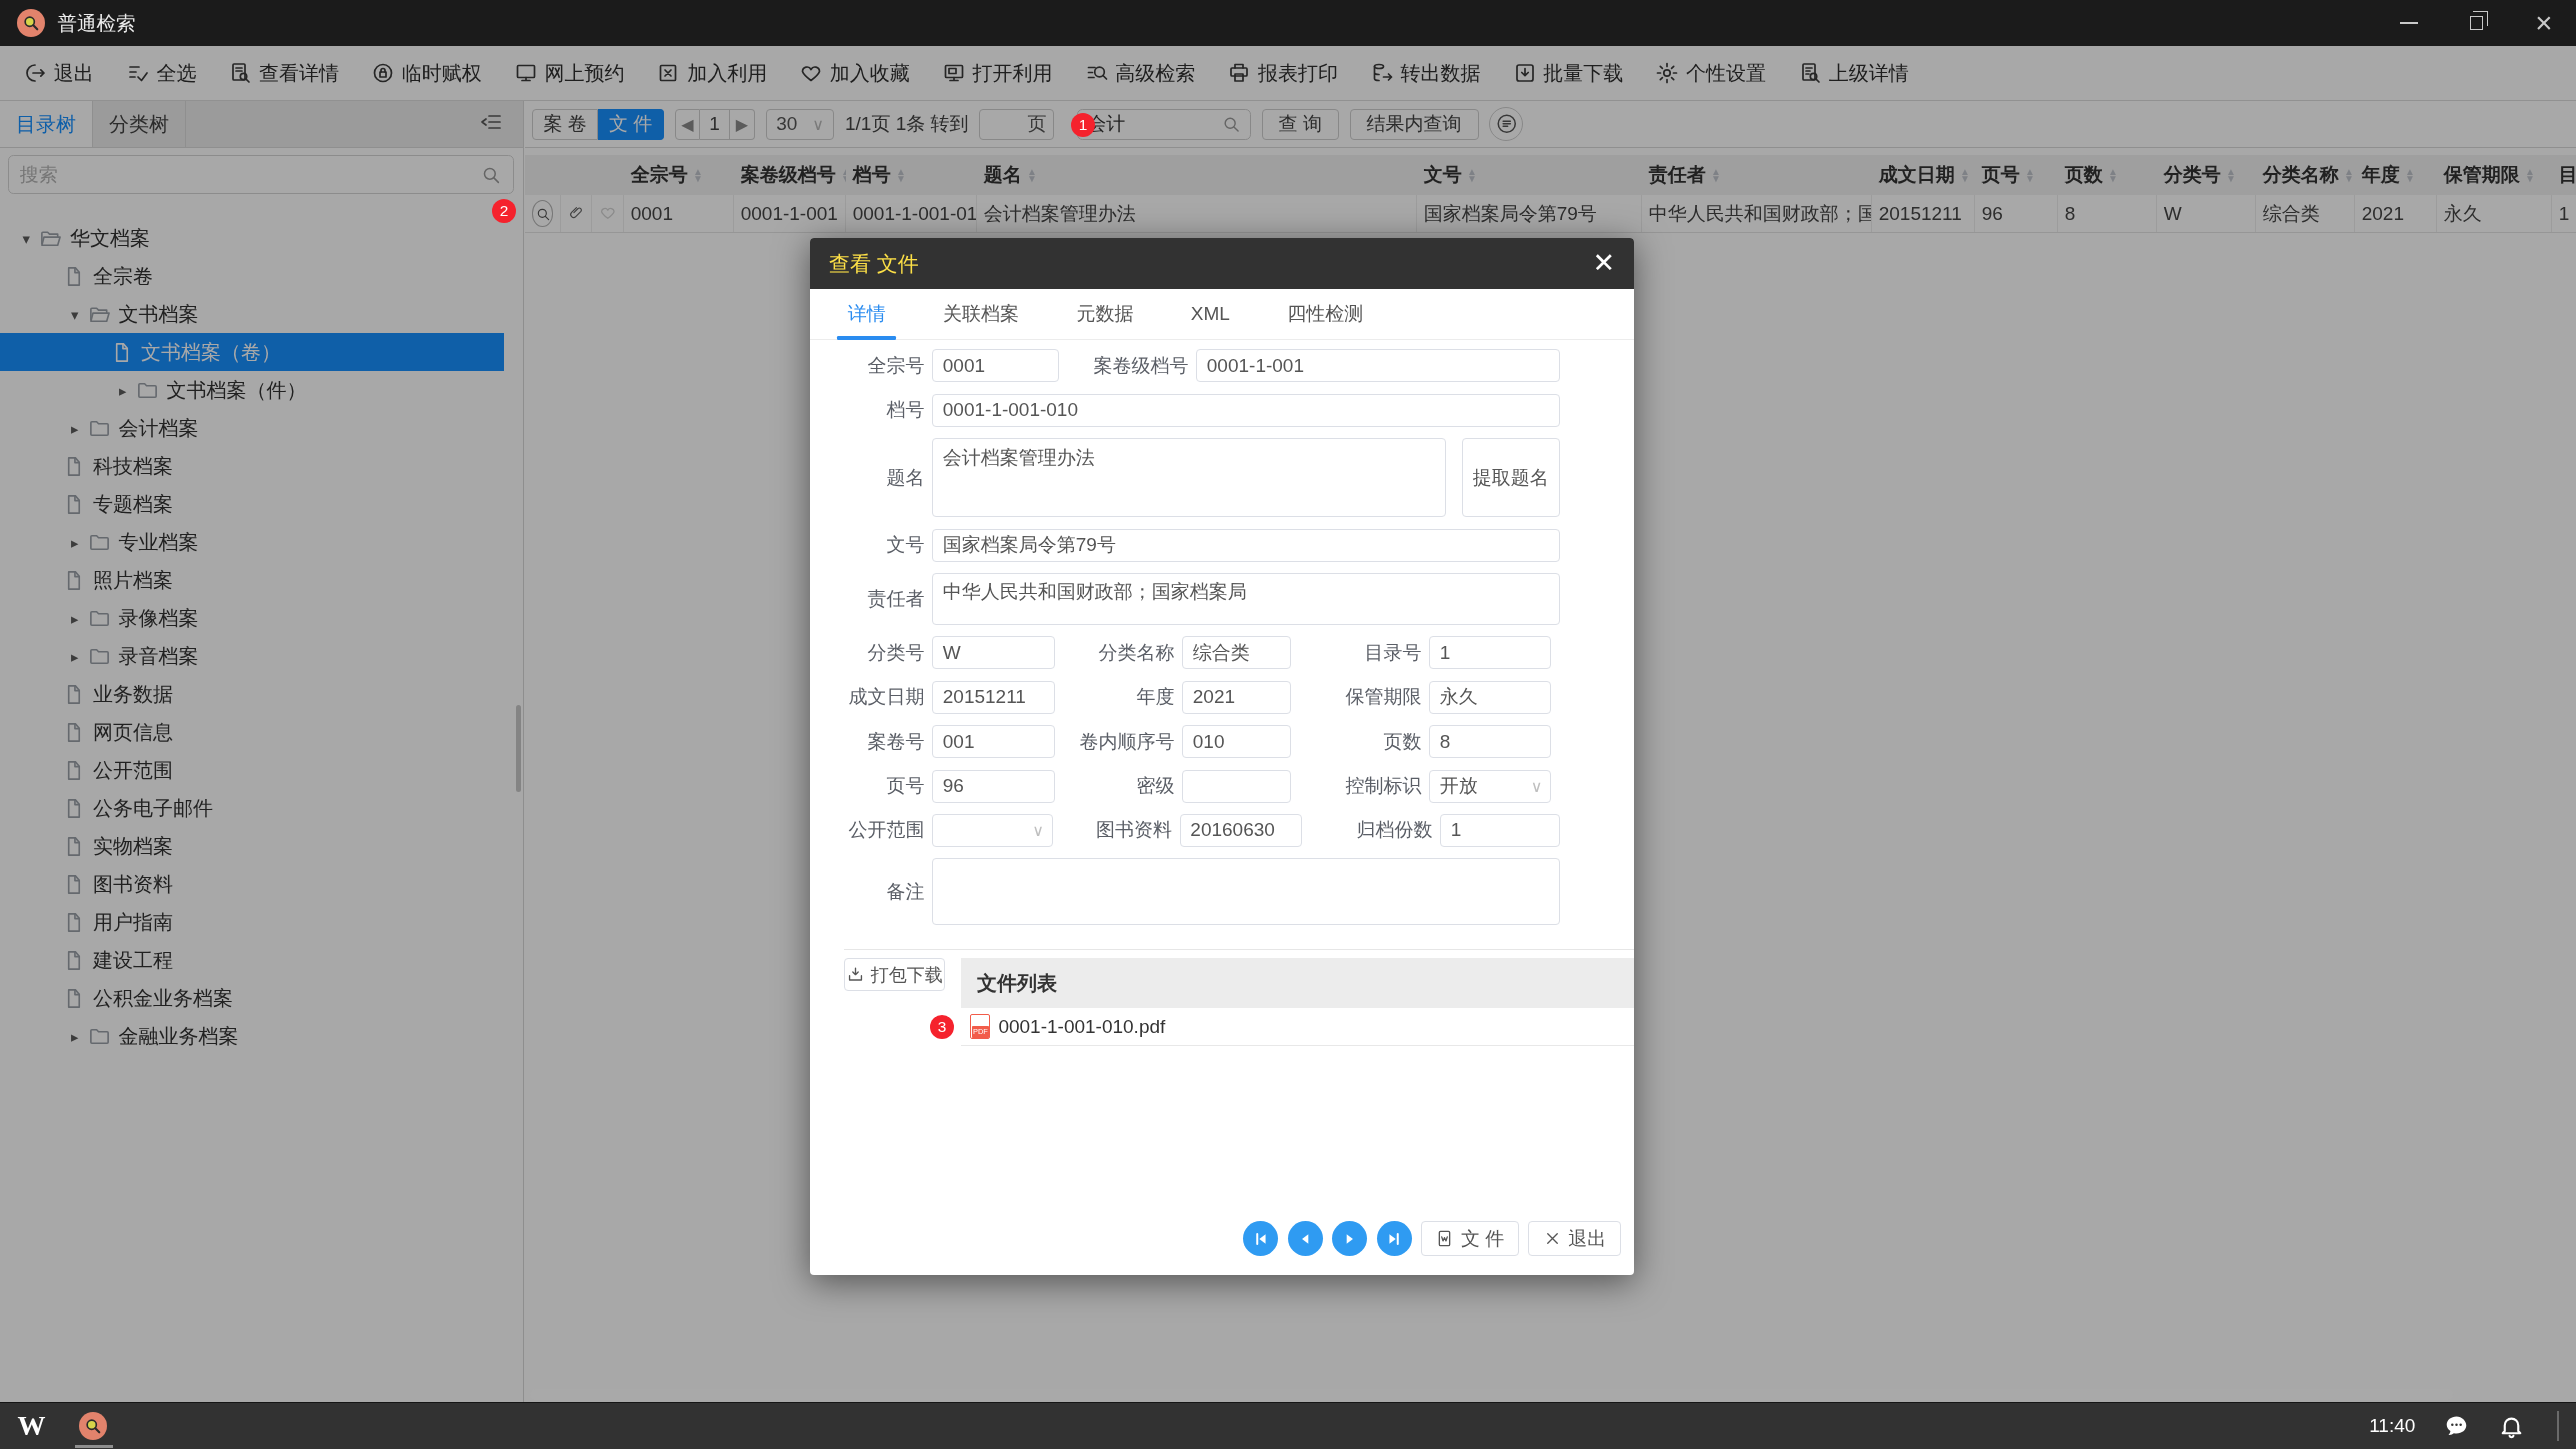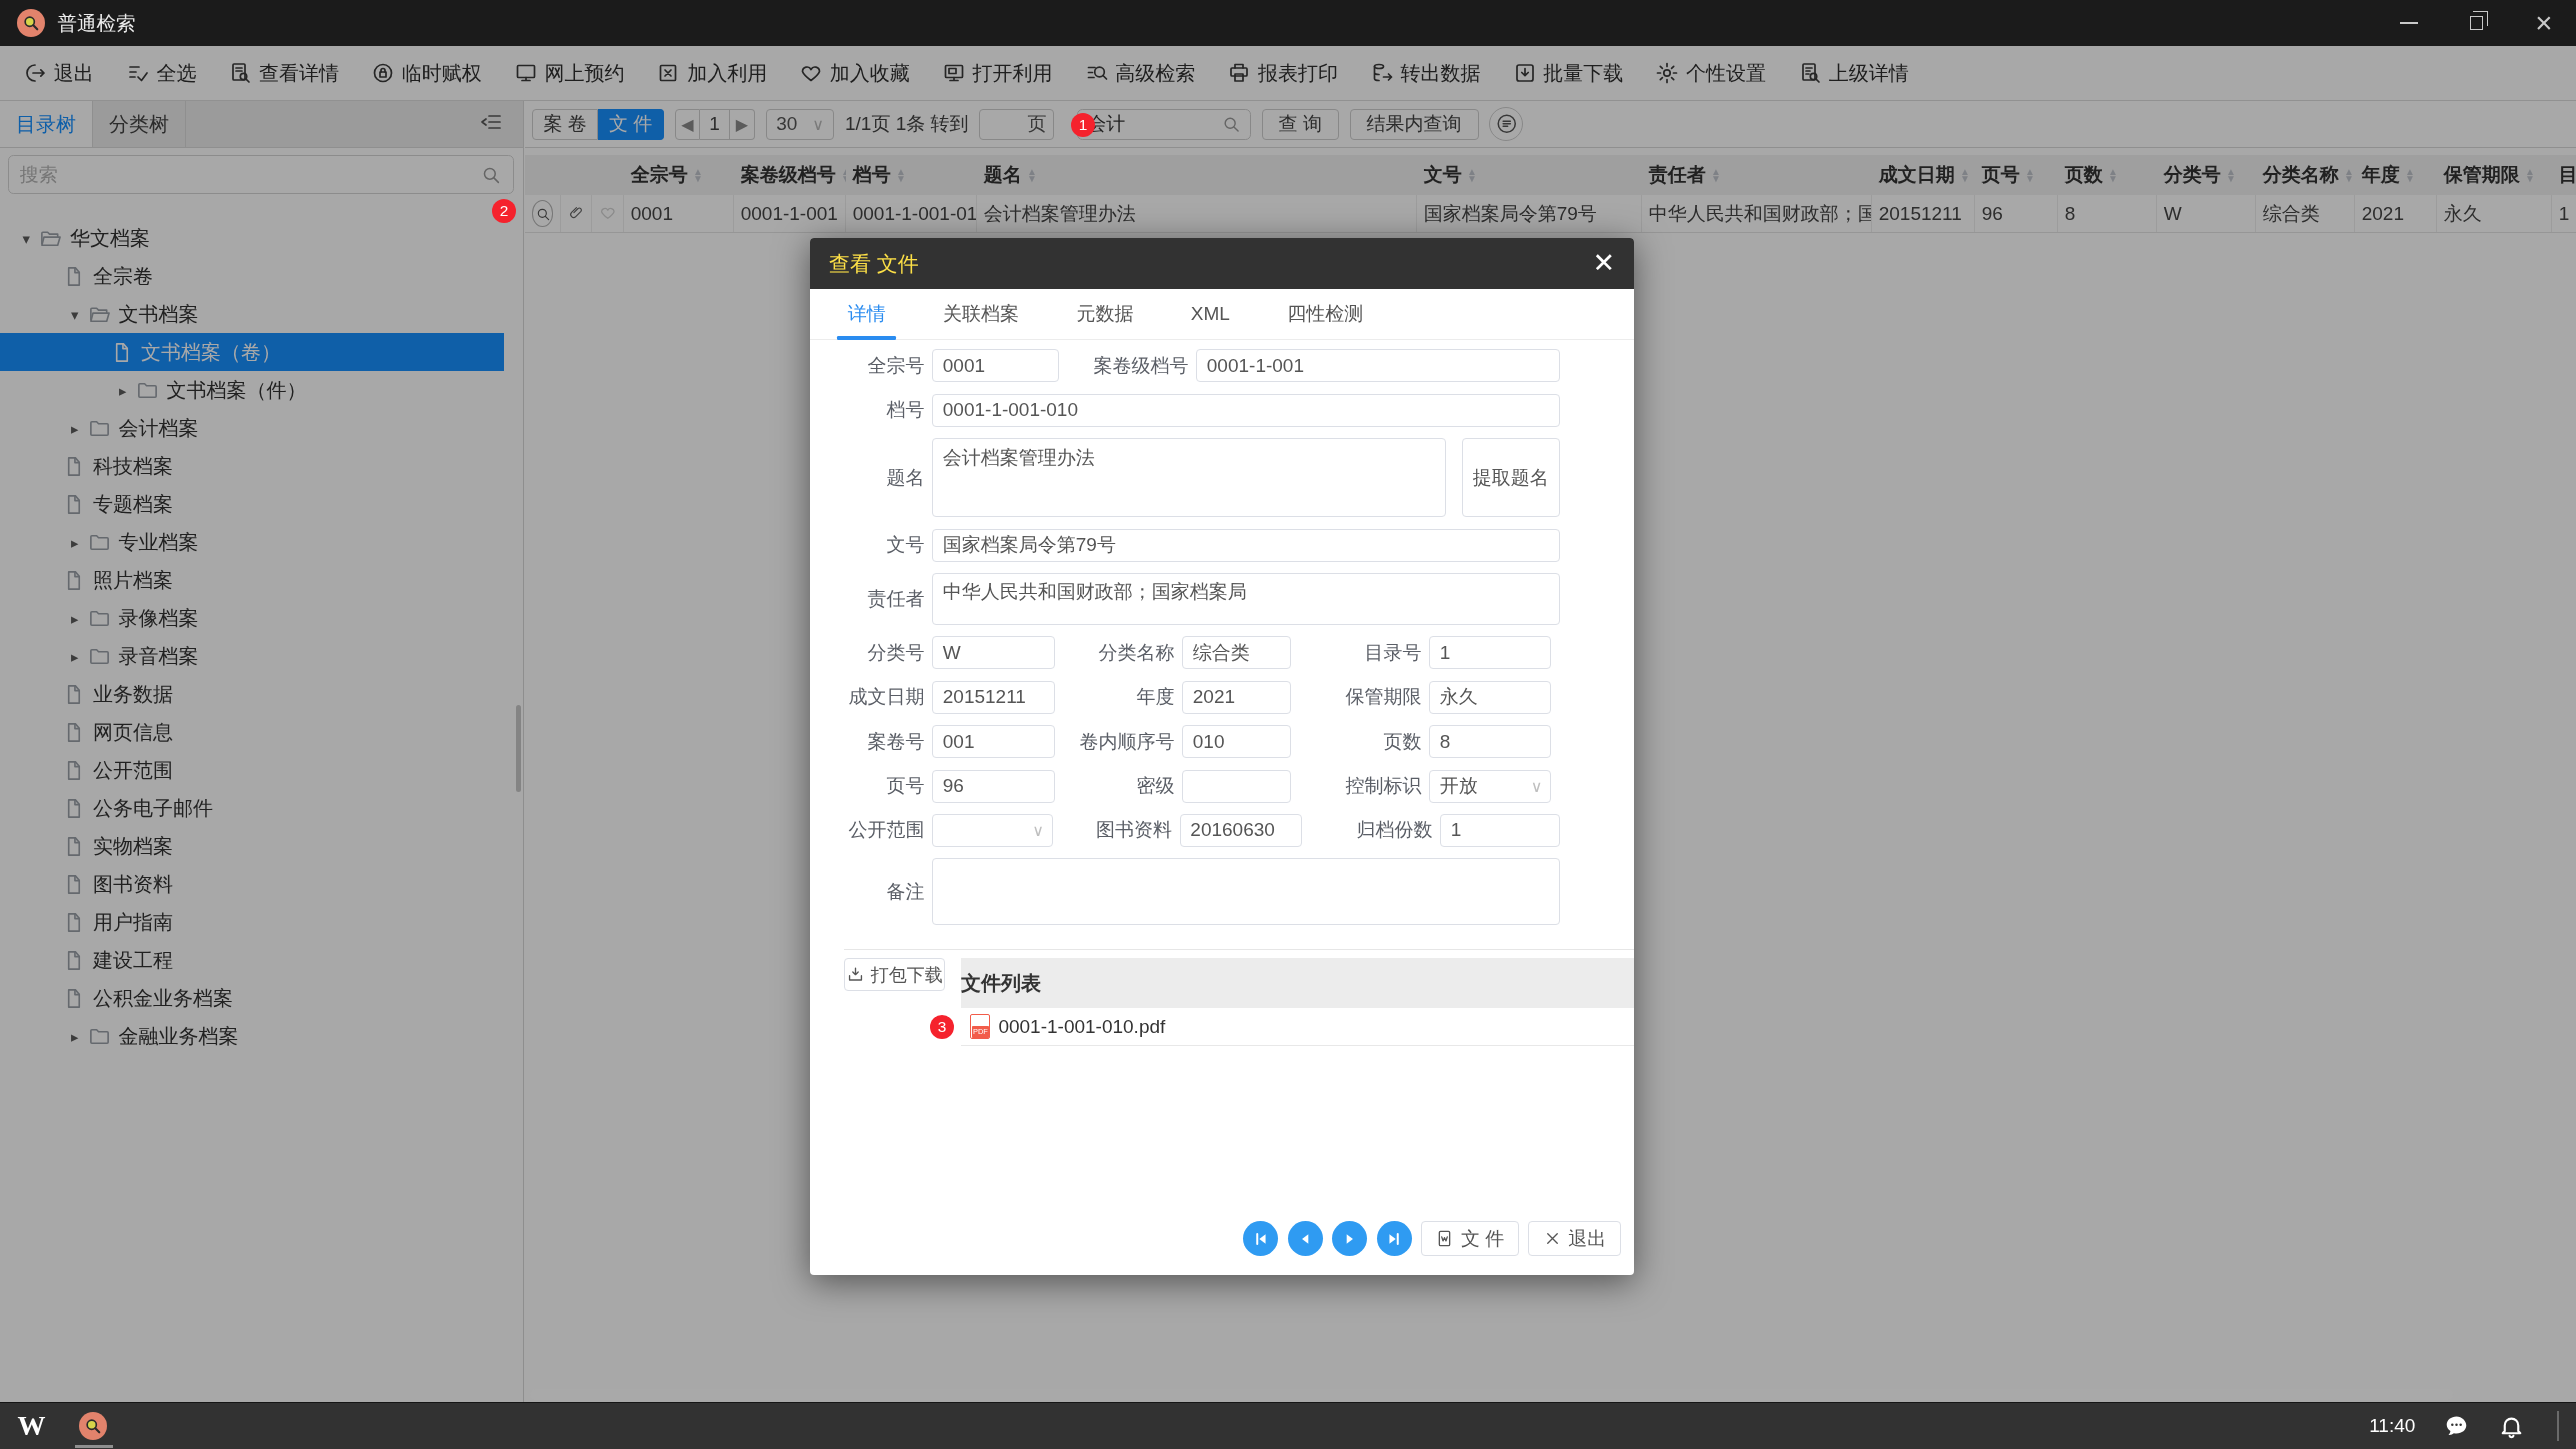--- a/index.html
+++ b/index.html
@@ -122,21 +122,21 @@
   .fbox.fill { flex:1; }
   .fbox.ta { align-items:flex-start; padding-top:5.4px; }
   .fbox .scaret { position:absolute; right:8px; color:#bfbfbf; font-size:16px; }
   .fbtn { border:1px solid #dcdfe6; border-radius:4px; background:#fff; display:flex; align-items:center;
     justify-content:center; font-size:19px; color:#555; margin-left:16px; }
   #file-sect { margin:24px 0 0 34px; border-top:0.7px solid #e6e6e6; padding-top:8px; display:flex; align-items:flex-start; }
   #pack-btn { flex:0 0 101px; height:33px; border:1px solid #dcdfe6; border-radius:4px; display:flex;
     align-items:center; justify-content:center; gap:5.4px; font-size:18px; color:#555; background:#fff; }
   #pack-btn svg { width:19px; height:19px; }
   #file-col { flex:1; margin-left:16px; }
-  #filelist-head { height:50px; background:#ececec; display:flex; align-items:center; padding-left:0;
+  #filelist-head { height:50px; background:#ececec; display:flex; align-items:center; padding-left:16px;
     font-size:20px; font-weight:bold; color:#333; }
   .filerow { height:38px; display:flex; align-items:center; gap:8px; border-bottom:0.7px solid #e8e8e8;
     padding-left:9.4px; position:relative; font-size:19px; color:#333; }
   .pdfic { width:20px; height:25px; border:1.3px solid #f25c4a; border-radius:2px; position:relative; background:#fff; }
   .pdfic i { position:absolute; left:0.7px; right:0.7px; bottom:0.7px; height:11.4px; background:#f25c4a; color:#fff;
     font-size:7.4px; font-style:normal; display:flex; align-items:center; justify-content:center; border-radius:0.7px; }
   #modal-foot { position:absolute; right:13.4px; bottom:19px; display:flex; align-items:center; gap:9.4px; }
   .navc { width:35px; height:35px; border-radius:50%; background:#2f9bf2; display:flex; align-items:center;
     justify-content:center; }
   .navc svg { width:20px; height:20px; color:#fff; }

